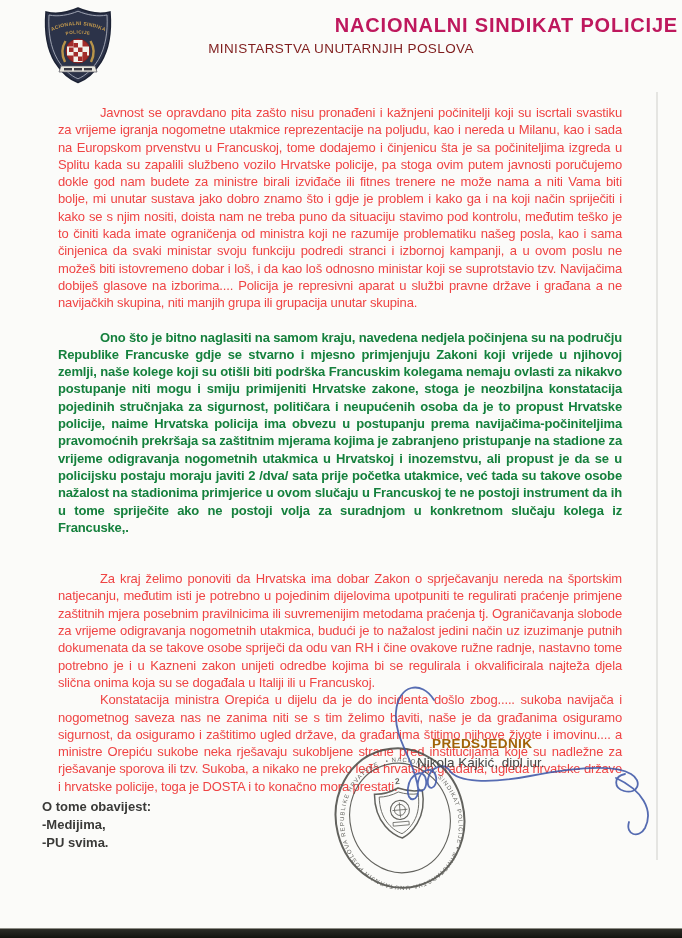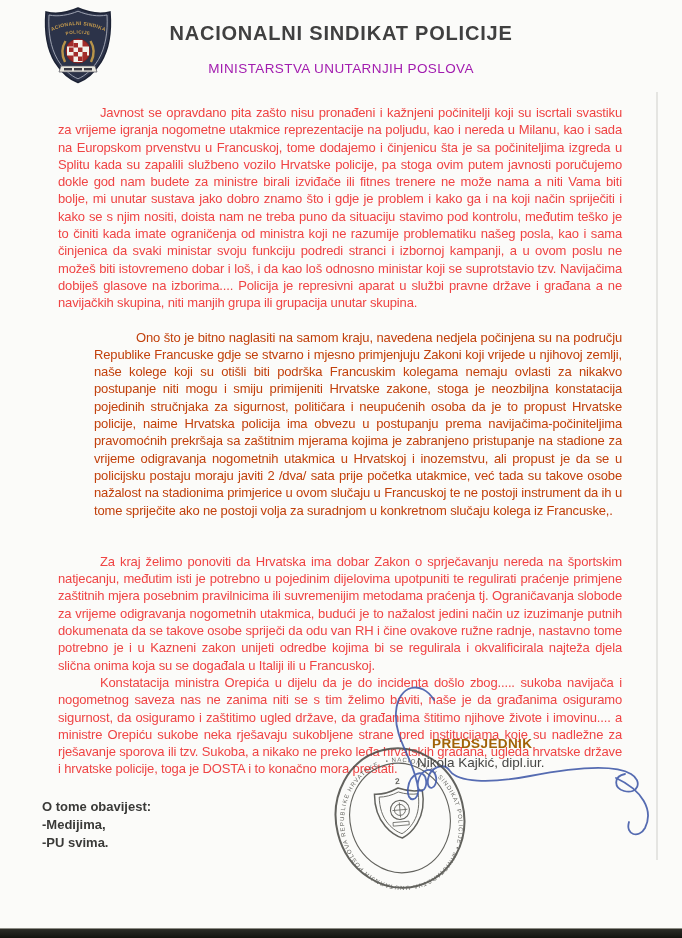--- a/index.html
+++ b/index.html
@@ -7,30 +7,30 @@
     position:relative;
     width:682px;height:938px;
     margin:0 auto;
     background:#fbfbf9;
     overflow:hidden;
     font-family:"Liberation Sans", sans-serif;
     color:#373735;
   }
   
   .letterhead{position:absolute;top:10px;left:0;width:100%;text-align:center;}
-  .org-name{font-size:20px;font-weight:bold;letter-spacing:.8px;color:#404040;margin:12px;}
-  .org-sub{font-size:13.5px;color:#a21caf;letter-spacing:.4px;margin-top:16px;line-height:16px;}
+  .org-name{font-size:20px;font-weight:bold;letter-spacing:.8px;color:#be185d;margin:4px;text-align:right;}
+  .org-sub{font-size:13.5px;color:#7f1d1d;letter-spacing:.4px;margin-top:4px;line-height:16px;}
   .badge-wrap{position:absolute;left:40px;top:4px;width:76px;height:82px;}
   
   .letter-body{position:absolute;left:58px;top:104px;width:564px;}
   .para{
     font-size:13px;line-height:17.3px;letter-spacing:-.15px;
     text-align:justify;text-indent:42px;margin:0;color:#ef4444;
   }
-  .para.bold{font-weight:normal;color:#c2410c;margin-left:36px;}
+  .para.bold{font-weight:bold;color:#15803d;}
   .gap-s{margin-top:17px;}
   .gap-l{margin-top:34px;}
   .closing{font-size:13px;margin-top:19px;text-indent:44px;color:#3a3a38;}
   
   .sig-title{position:absolute;left:432px;top:736px;font-size:13.5px;font-weight:bold;letter-spacing:.4px;color:#a16207;}
   .sig-name{position:absolute;left:417px;top:755px;font-size:13.5px;color:#454543;}
   .stamp-wrap{position:absolute;left:330px;top:742px;width:140px;height:152px;opacity:.88;}
   .signature-wrap{position:absolute;left:348px;top:678px;width:312px;height:178px;}
   
   .distribution{position:absolute;left:42px;top:798px;font-size:13px;font-weight:bold;line-height:18px;color:#3a3a38;}

